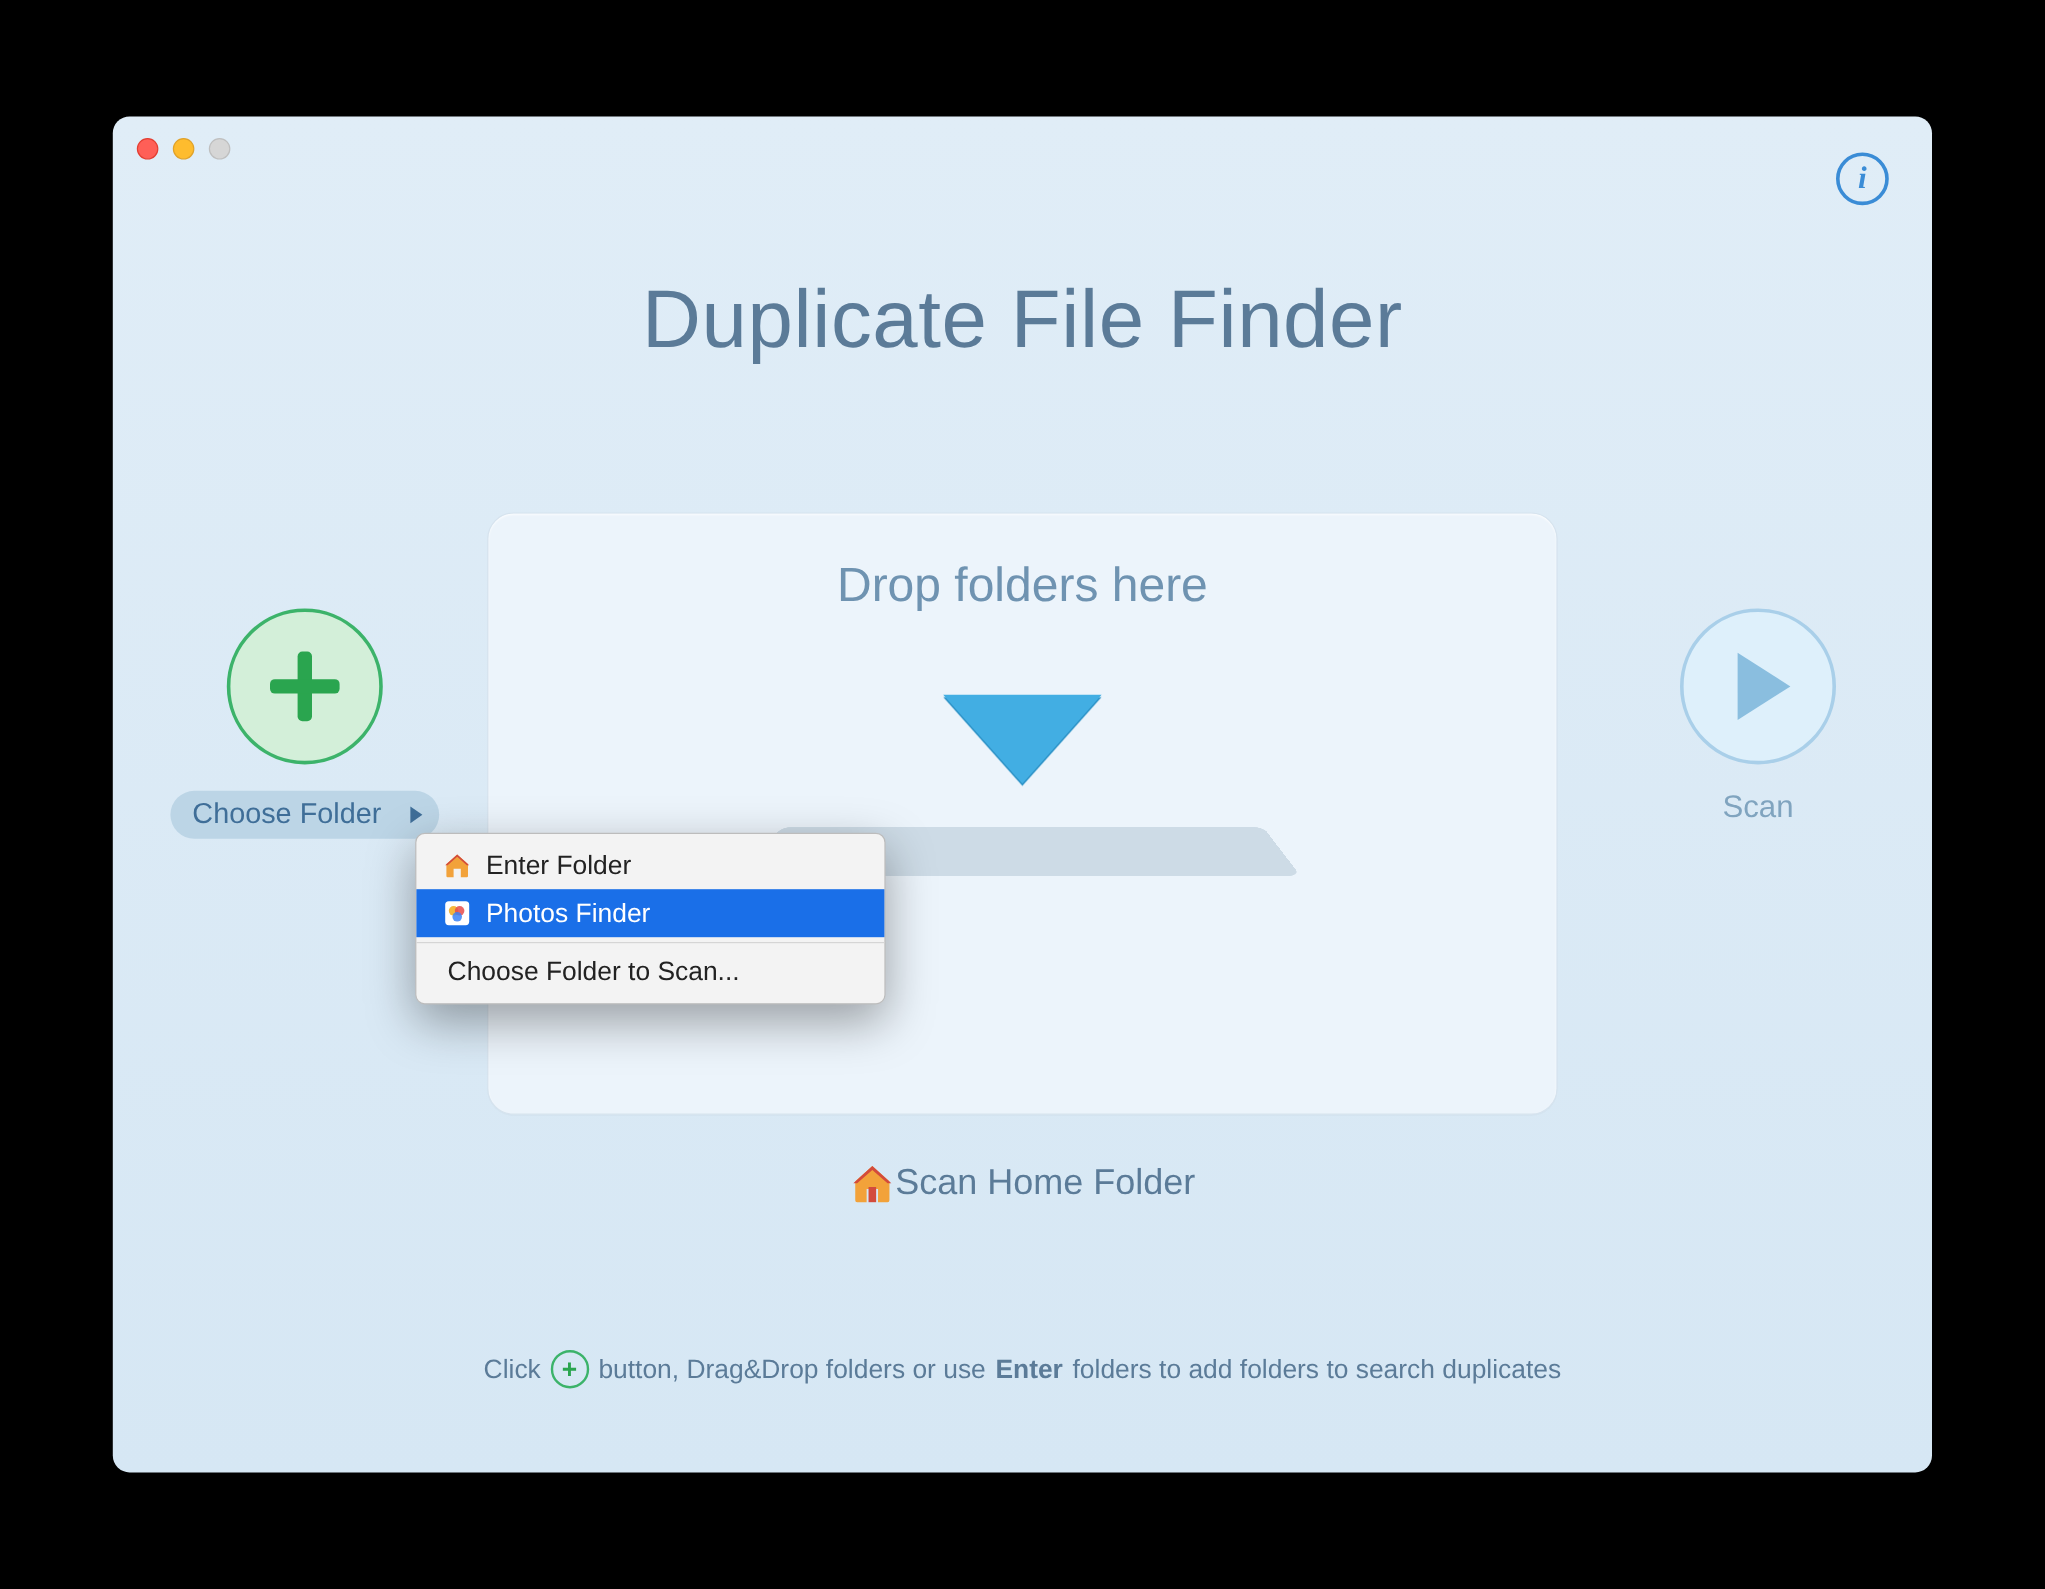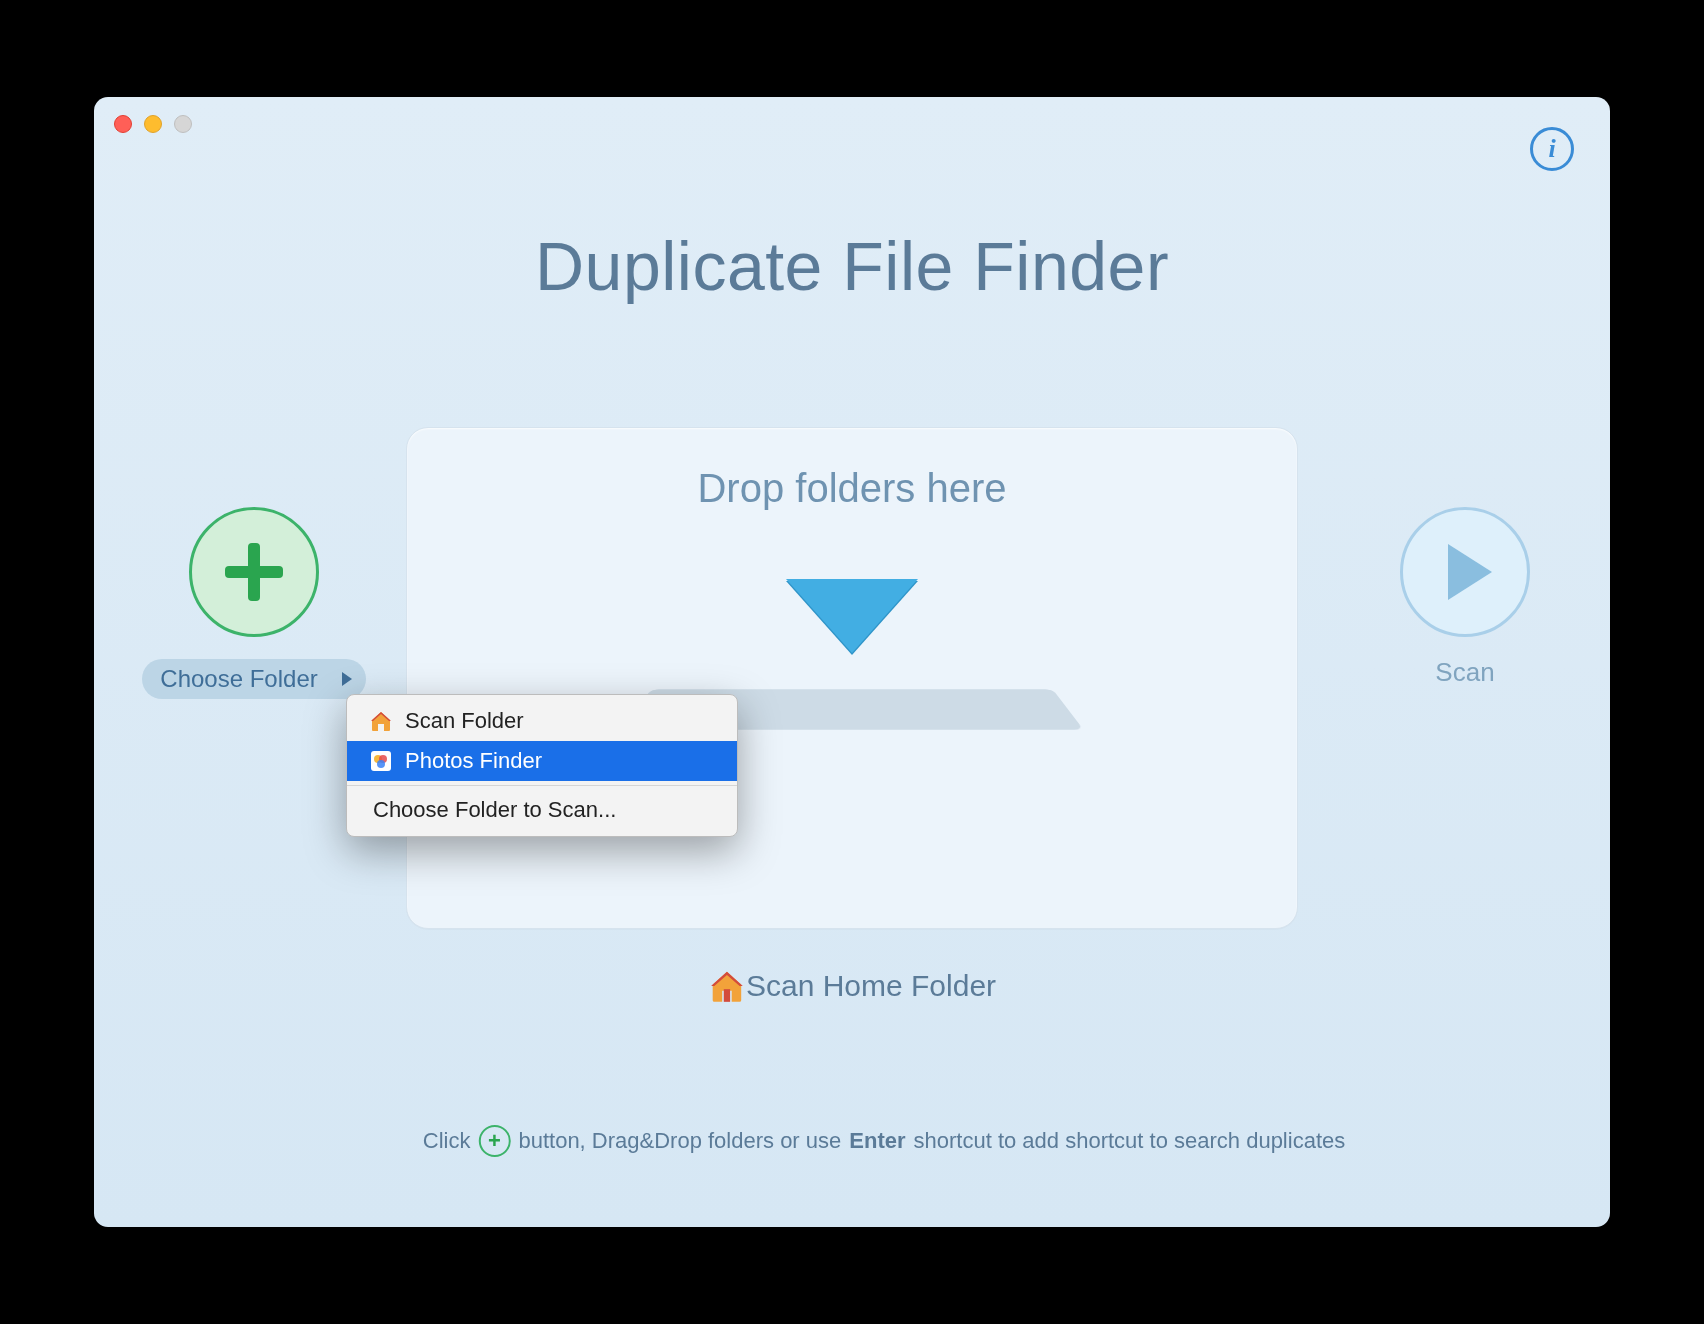--- a/index.html
+++ b/index.html
@@ -198,21 +198,20 @@
     position: absolute;
     bottom: 70px;
     left: 50%;
     transform: translateX(-50%);
     display: flex;
     align-items: center;
     gap: 8px;
     font-size: 22px;
     color: #5b7b98;
     white-space: nowrap;
-    margin-left: 32px;
   }
   .hint .mini-plus {
     width: 32px; height: 32px;
     border-radius: 50%;
     border: 2px solid #3cb36a;
     display: inline-flex; align-items: center; justify-content: center;
     color: #2aa54f; font-weight: bold; font-size: 22px; line-height: 1;
   }
   .hint b { font-weight: 700; }
 
@@ -292,32 +291,32 @@
         </svg>
     </span>
     <span>Scan Home Folder</span>
   </div>
 
   <div class="hint">
     <span>Click</span>
     <span class="mini-plus">+</span>
     <span>button, Drag&amp;Drop folders or use</span>
     <b>Enter</b>
-    <span>shortcut to add shortcut to search duplicates</span>
+    <span>folders to add folders to search duplicates</span>
   </div>
 
   <div class="menu">
     <div class="menu-item">
       <span class="mi-home">
         <svg viewBox="0 0 24 24">
             <path fill="#f2a23a" d="M3 11l9-8 9 8v10a1 1 0 0 1-1 1h-5v-7h-6v7H4a1 1 0 0 1-1-1z"></path>
             <path fill="#d34b3c" d="M12 3l10 9h-2l-8-7-8 7H2z"></path>
           </svg>
       </span>
-      <span>Scan Folder</span>
+      <span>Enter Folder</span>
     </div>
     <div class="menu-item selected">
       <span class="mi-photos">
         <svg viewBox="0 0 24 24">
           <rect x="2" y="2" width="20" height="20" rx="3" fill="#fff"></rect>
           <circle cx="9" cy="10" r="4" fill="#f6b73c"></circle>
           <circle cx="14" cy="10" r="4" fill="#e54b4b" opacity="0.85"></circle>
           <circle cx="12" cy="15" r="4" fill="#3b82f6" opacity="0.85"></circle>
         </svg>
       </span>

